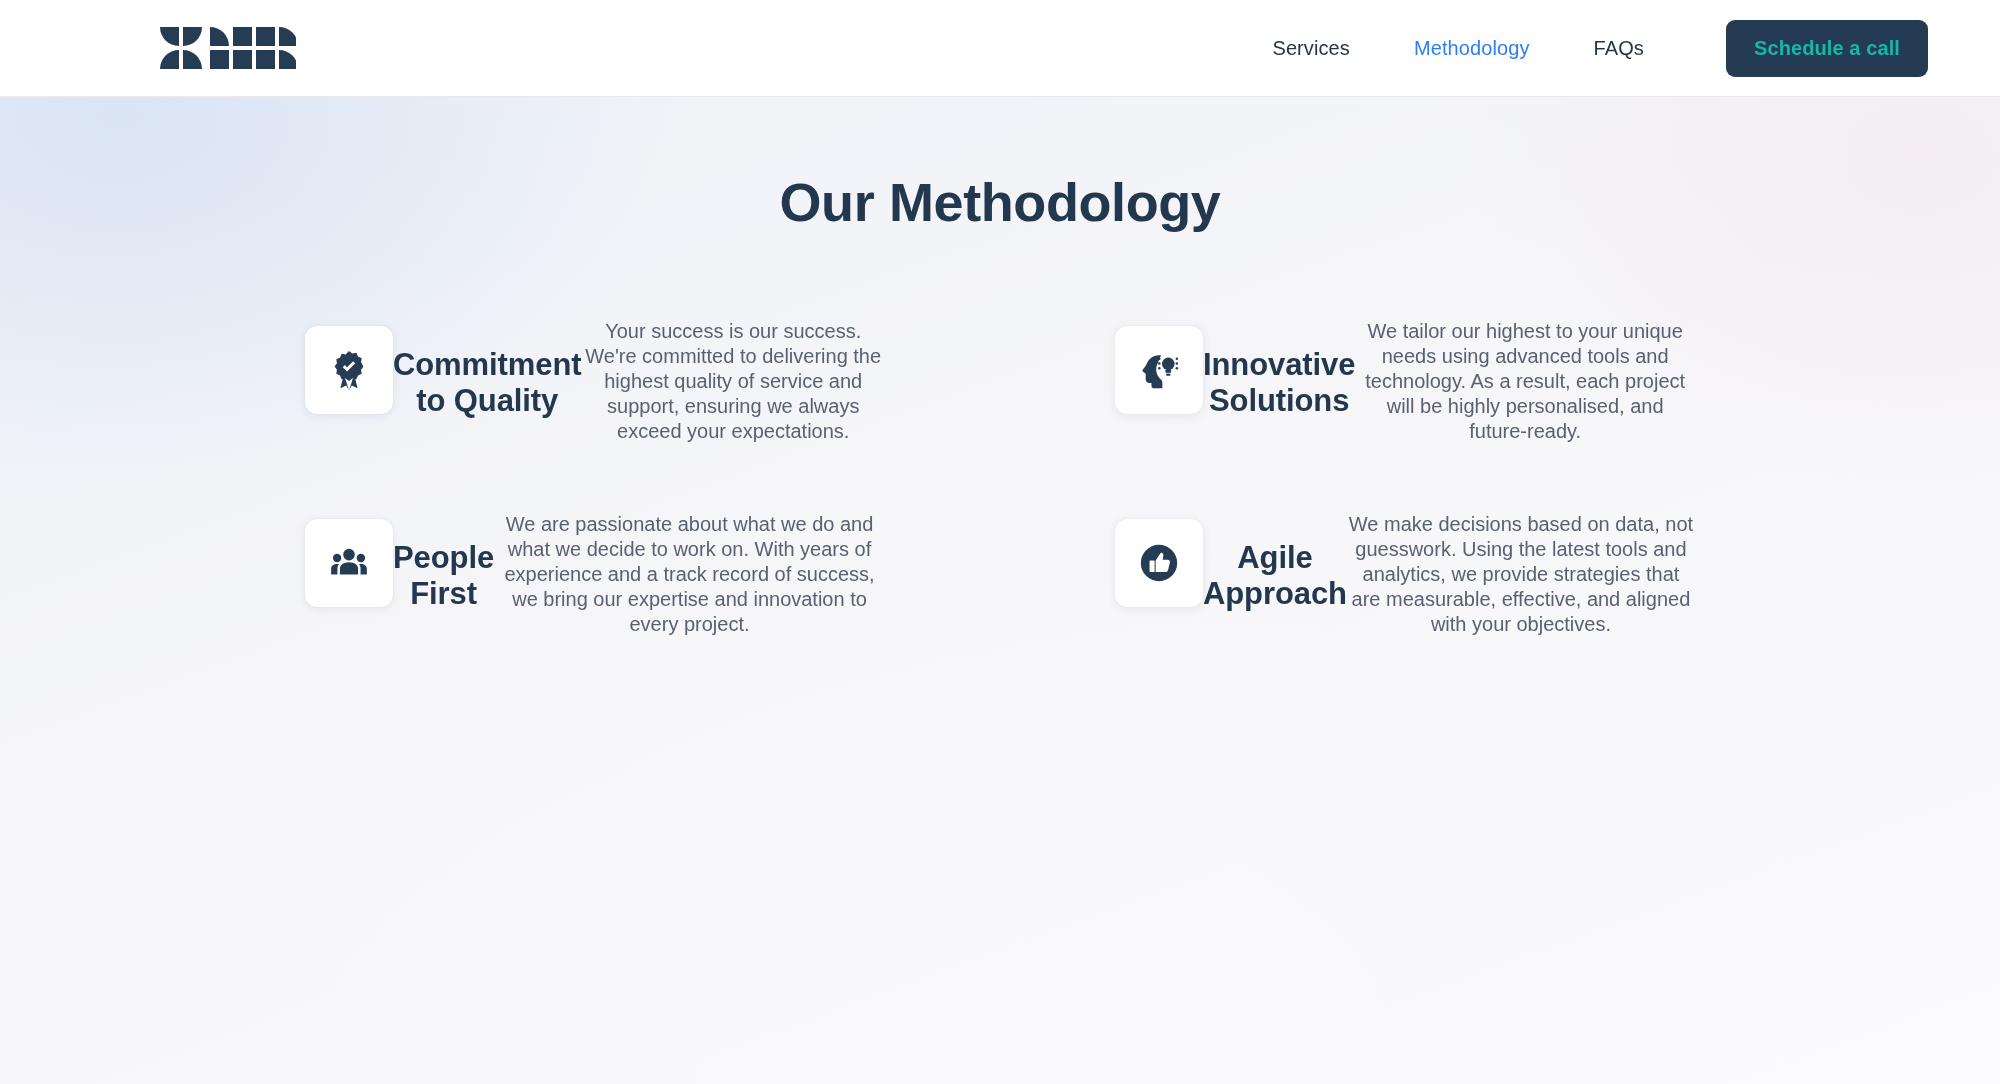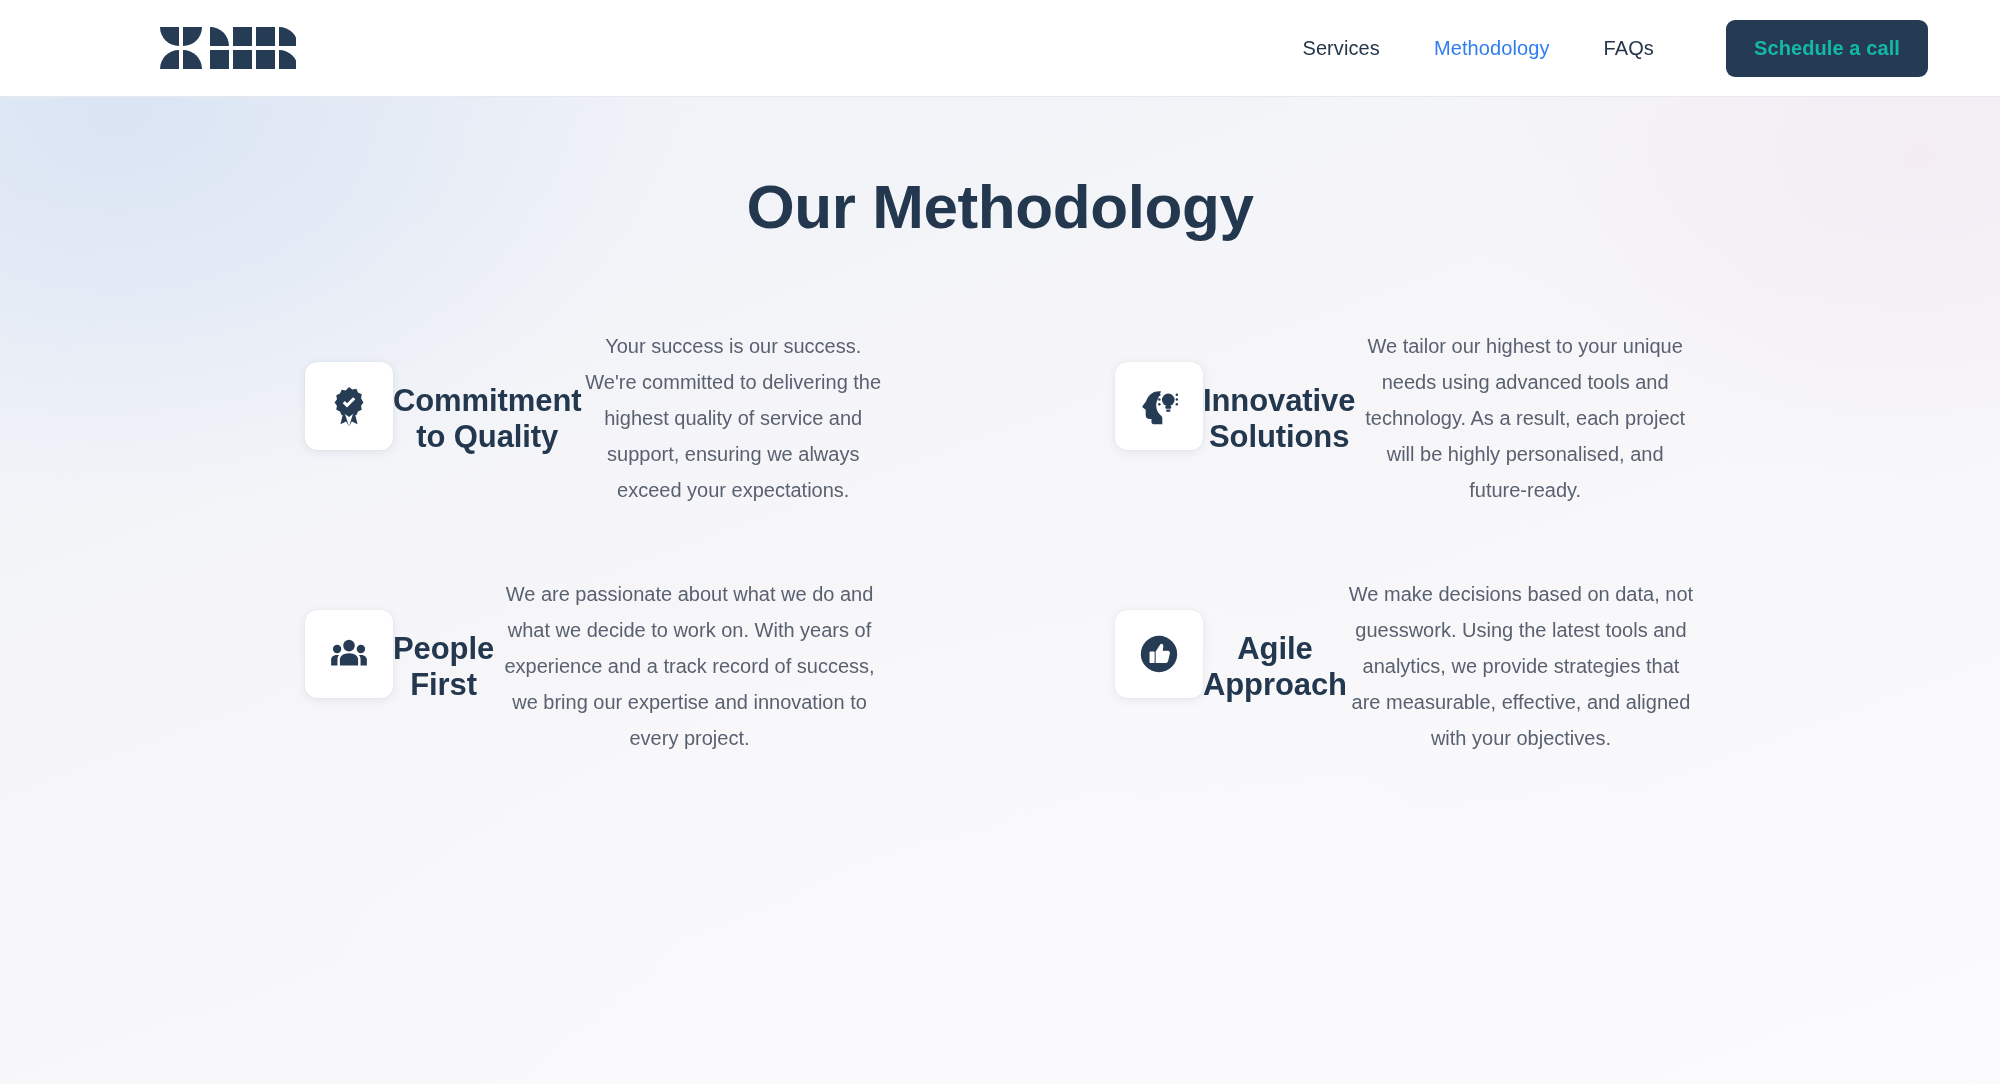--- a/index.html
+++ b/index.html
@@ -41,21 +41,21 @@
     width: 136px;
     height: 42px;
     display: block;
     flex: 0 0 auto;
   }
 
   .nav {
     margin-left: auto;
     display: flex;
     align-items: center;
-    gap: 0;
+    gap: 10px;
     justify-content: flex-end;
   }
 
   .nav-link {
     font-size: 20px;
     color: #25364b;
     text-decoration: none;
     padding: 0 27px;
     letter-spacing: 0.1px;
     white-space: nowrap;
@@ -86,21 +86,21 @@
     background:
       radial-gradient(900px 620px at 6% 2%, rgba(214,226,243,0.85) 0%, rgba(214,226,243,0) 62%),
       radial-gradient(760px 560px at 96% 6%, rgba(241,230,240,0.60) 0%, rgba(241,230,240,0) 60%),
       radial-gradient(1100px 700px at 52% 96%, rgba(250,250,252,0.9) 0%, rgba(250,250,252,0) 70%),
       linear-gradient(160deg, #eef1f7 0%, #f6f6f9 42%, #fbfafc 100%);
     padding-top: 38px;
   }
 
   .page-title {
     text-align: center;
-    font-size: 62px;
+    font-size: 54px;
     font-weight: bold;
     color: #23384f;
     letter-spacing: -0.4px;
     margin-top: 36px;
     margin-bottom: 0;
   }
 
   .grid {
     margin: 0 auto;
     width: 1560px;
@@ -137,21 +137,21 @@
     font-size: 31px;
     font-weight: bold;
     color: #23384f;
     text-align: center;
     letter-spacing: -0.1px;
   }
 
   .card-body {
     margin-top: 24px;
     font-size: 20px;
-    line-height: 36px;
+    line-height: 25px;
     color: #596170;
     text-align: center;
     max-width: 600px;
   }
 </style>
 </head>
 <body>
 
 <div class="page">
 

